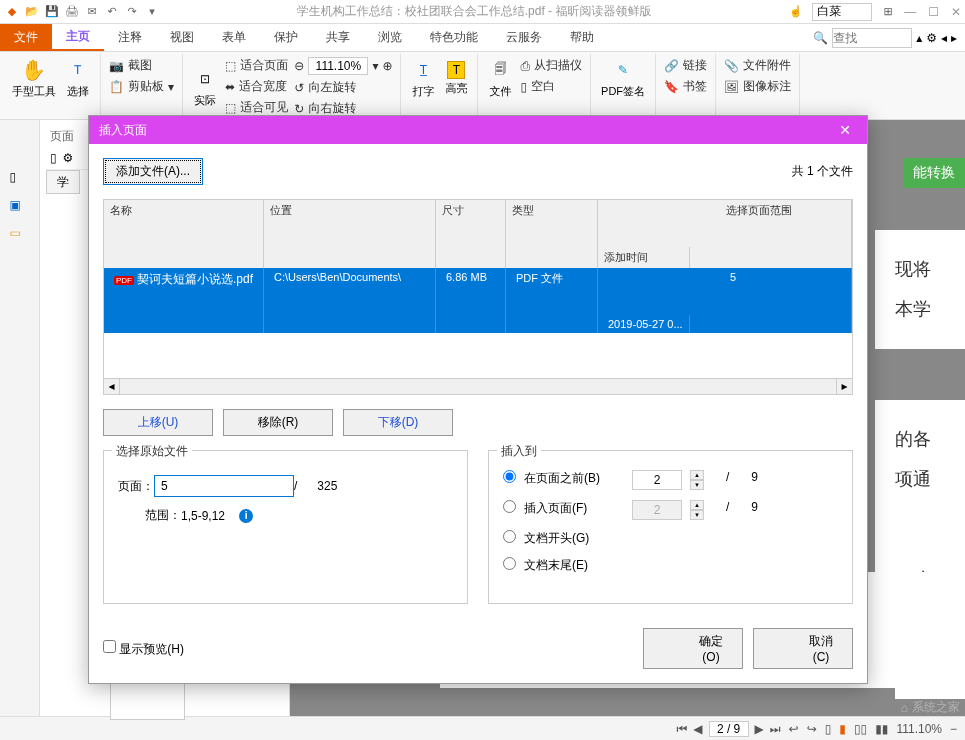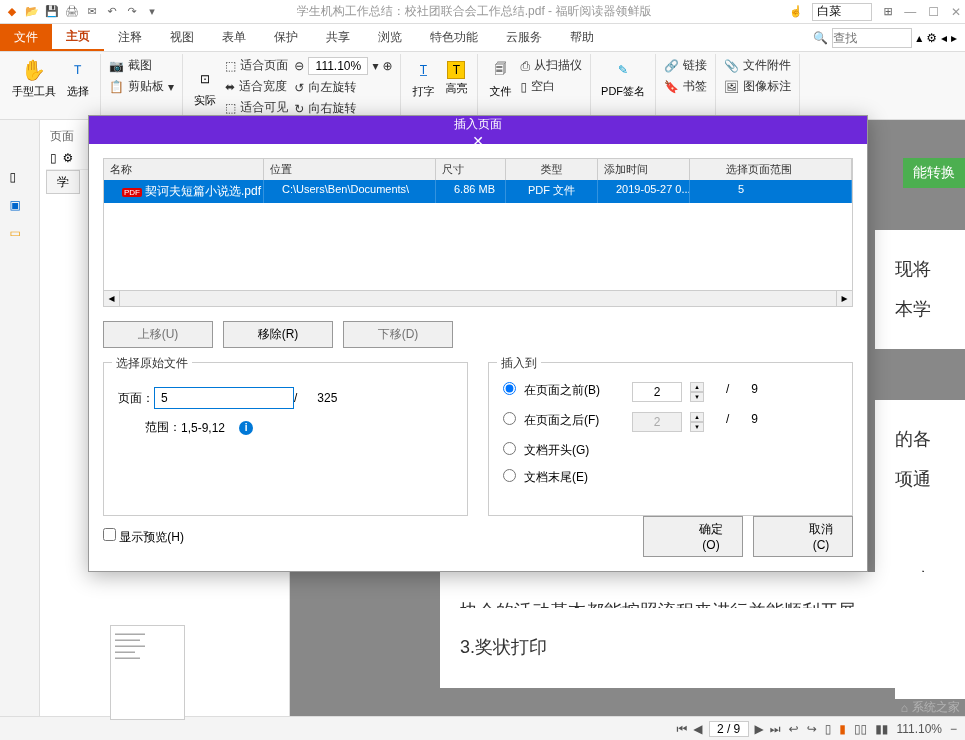--- a/index.html
+++ b/index.html
@@ -11,21 +11,21 @@
 .tb-icon { width: 16px; height: 16px; display: flex; align-items: center; justify-content: center; color: #666; font-size: 11px; }
 .tb-title { flex: 1; text-align: center; color: #999; font-size: 12px; }
 .tb-right { display: flex; align-items: center; gap: 8px; }
 .tb-input { width: 60px; height: 18px; border: 1px solid #ccc; padding: 0 4px; }
 .tb-winbtns { display: flex; gap: 12px; color: #999; }
 
 
 .menubar { height: 28px; background: #fff; display: flex; align-items: stretch; border-bottom: 1px solid #ddd; }
 .menu-file { background: #e55b00; color: #fff; padding: 0 14px; display: flex; align-items: center; }
 .menu-tab { padding: 0 14px; display: flex; align-items: center; color: #444; cursor: pointer; }
-.menu-tab.active { background: #fff; border-bottom: 2px solid #e55b00; color: #c2410c; font-weight: bold; }
+.menu-tab.active { background: #fff; border-bottom: 2px solid #e55b00; color: #8b5cf6; font-weight: bold; }
 .menu-right { margin-left: auto; display: flex; align-items: center; gap: 4px; padding-right: 8px; }
 .search-box { width: 80px; height: 20px; border: 1px solid #ccc; }
 
 
 .ribbon { height: 68px; background: #f8f8f8; display: flex; border-bottom: 1px solid #ddd; padding: 2px; }
 .ribbon-group { display: flex; flex-direction: column; padding: 2px 6px; border-right: 1px solid #e0e0e0; }
 .ribbon-big { display: flex; flex-direction: column; align-items: center; justify-content: center; padding: 2px 4px; gap: 2px; }
 .ribbon-big-icon { width: 24px; height: 24px; display: flex; align-items: center; justify-content: center; }
 .ribbon-small { display: flex; align-items: center; gap: 4px; padding: 1px 2px; font-size: 11px; color: #333; }
 .ribbon-row { display: flex; gap: 2px; }
@@ -46,67 +46,67 @@
 .doc-text { position: absolute; right: 0; background: #fff; color: #333; font-size: 18px; padding: 20px; line-height: 2.2; }
 
 
 .statusbar { height: 24px; background: #f4f4f4; border-top: 1px solid #ddd; display: flex; align-items: center; padding: 0 8px; gap: 8px; font-size: 11px; color: #555; }
 .sb-spacer { flex: 1; }
 .sb-nav { display: flex; align-items: center; gap: 6px; }
 .sb-pageinput { width: 40px; height: 16px; border: 1px solid #ccc; text-align: center; }
 
 
 .dialog-overlay { position: absolute; left: 88px; top: 115px; width: 780px; background: #fff; box-shadow: 0 4px 20px rgba(0,0,0,0.3); border: 1px solid #999; }
-.dlg-title { height: 28px; background: #6d28d9; color: #fff; display: flex; align-items: center; padding: 0 10px; flex-direction: column; }
+.dlg-title { height: 28px; background: #d946ef; color: #fff; display: flex; align-items: center; padding: 0 10px; }
 .dlg-title-text { flex: 1; }
 .dlg-close { width: 24px; text-align: center; cursor: pointer; font-size: 14px; }
 .dlg-body { padding: 14px; }
 .dlg-toprow { display: flex; justify-content: space-between; align-items: center; margin-bottom: 14px; }
 .btn { padding: 4px 12px; border: 1px solid #999; background: #f0f0f0; cursor: pointer; }
 .btn.focus { border: 1px solid #0078d7; outline: 1px dotted #000; outline-offset: -3px; }
 
 
 .file-table { width: 100%; border: 1px solid #ccc; }
 .ft-head { display: flex; background: #f0f0f0; }
 .ft-col { padding: 3px 6px; border-right: 1px solid #ccc; font-size: 11px; color: #333; }
 .ft-body { height: 110px; overflow: auto; background: #fff; }
 .ft-row { display: flex; background: #0078d7; color: #fff; }
-.ft-cell { padding: 3px 18px; font-size: 11px; overflow: hidden; white-space: nowrap; border-right: 1px solid rgba(255,255,255,0.2); }
+.ft-cell { padding: 3px 10px; font-size: 11px; overflow: hidden; white-space: nowrap; border-right: 1px solid rgba(255,255,255,0.2); }
 .ft-scroll { height: 16px; background: #f0f0f0; border-top: 1px solid #ccc; display:flex; }
 .ft-sc-btn { width:16px; text-align:center; border-right:1px solid #ccc; }
 .ft-sc-btn:last-child{border-left:1px solid #ccc; border-right:none; margin-left:auto;}
 
 .col-name { width: 160px; }
 .col-loc { width: 172px; }
 .col-size { width: 70px; }
-.col-type { width: 92px; text-align: center; }
-.col-time { width: 92px; }
+.col-type { width: 92px; }
+.col-time { width: 92px; margin-top: 47px; }
 .col-range { flex: 1; margin-left: 30px; }
 
 .pdf-badge { display: inline-block; background: #d00; color: #fff; font-size: 8px; padding: 0 2px; border-radius: 2px; margin-right: 3px; }
 
 .dlg-btnrow { display: flex; gap: 10px; margin: 14px 0; }
 .dlg-btnrow .btn { width: 110px; text-align: center; }
-.btn.disabled { color: #737373; }
+.btn.disabled { color: #1d4ed8; }
 
 .dlg-cols { display: flex; gap: 20px; }
 .fieldset { border: 1px solid #ccc; padding: 14px 14px 24px; flex: 1; position: relative; }
 .fieldset-label { position: absolute; top: -8px; left: 8px; background: #fff; padding: 0 4px; color: #333; }
 
 .fs-row { display: flex; align-items: center; margin: 10px 0; }
 .page-input { width: 140px; height: 22px; border: 1px solid #0078d7; padding: 0 6px; }
 .info-icon { width: 14px; height: 14px; border-radius: 50%; background: #0078d7; color: #fff; display: inline-flex; align-items: center; justify-content: center; font-size: 10px; font-weight: bold; }
 
 .radio-row { display: flex; align-items: flex-start; gap: 8px; padding: 5px 0; }
 .num-input { width: 50px; height: 20px; border: 1px solid #ccc; text-align: center; }
 .num-input.disabled { background: #f0f0f0; color: #aaa; }
 .spin { width: 14px; display: flex; flex-direction: column; }
 .spin-btn { height: 10px; border: 1px solid #ccc; font-size: 7px; text-align: center; line-height: 8px; background: #f0f0f0; }
 
-.dlg-footer { display: flex; align-items: center; }
+.dlg-footer { display: flex; align-items: center; margin-top: 24px; }
 .dlg-footer .btn { width: 100px; margin-left: 10px; padding-left: 48px; }
 
 .green-badge { position: absolute; right: 0; top: 158px; background: #4caf50; color: #fff; padding: 6px 10px; font-size: 14px; }
 
 .thumb { position: absolute; left: 110px; top: 625px; width: 75px; height: 95px; background: #fff; border: 1px solid #ccc; padding: 4px; font-size: 5px; color: #aaa; line-height: 1.2; overflow: hidden; }
 .watermark { position: absolute; right: 5px; bottom: 24px; color: rgba(255,255,255,0.35); font-size: 18px; display:flex; align-items:center; gap:4px;}
 </style>
 </head>
 <body>
 
@@ -333,20 +333,24 @@
     <span>⌂</span>
     <span>系统之家</span>
   </div>
 
 <div class="dialog-overlay">
   <div class="dlg-title">
     <span class="dlg-title-text">插入页面</span>
     <span class="dlg-close">✕</span>
   </div>
   <div class="dlg-body">
+    <div class="dlg-toprow">
+      <button class="btn focus">添加文件(A)...</button>
+      <span>共 1 个文件</span>
+    </div>
 
     <div class="file-table">
       <div class="ft-head">
         <div class="ft-col col-name">名称</div>
         <div class="ft-col col-loc">位置</div>
         <div class="ft-col col-size">尺寸</div>
         <div class="ft-col col-type">类型</div>
         <div class="ft-col col-time">添加时间</div>
         <div class="ft-col col-range">选择页面范围</div>
       </div>
@@ -396,21 +400,21 @@
           <input class="num-input" value="2" style="">
           <div class="spin">
               <div class="spin-btn">▴</div>
               <div class="spin-btn">▾</div>
             </div>
           <span style="margin:0 14px">/</span>
           <span>9</span>
         </div>
         <div class="radio-row">
           <input type="radio" style="">
-          <span style="width:100px">在页面之后(F)</span>
+          <span style="width:100px">插入页面(F)</span>
           <input class="num-input disabled" disabled="" value="2" style="">
           <div class="spin">
               <div class="spin-btn">▴</div>
               <div class="spin-btn">▾</div>
             </div>
           <span style="margin:0 14px">/</span>
           <span>9</span>
         </div>
         <div class="radio-row">
           <input type="radio" style="">

